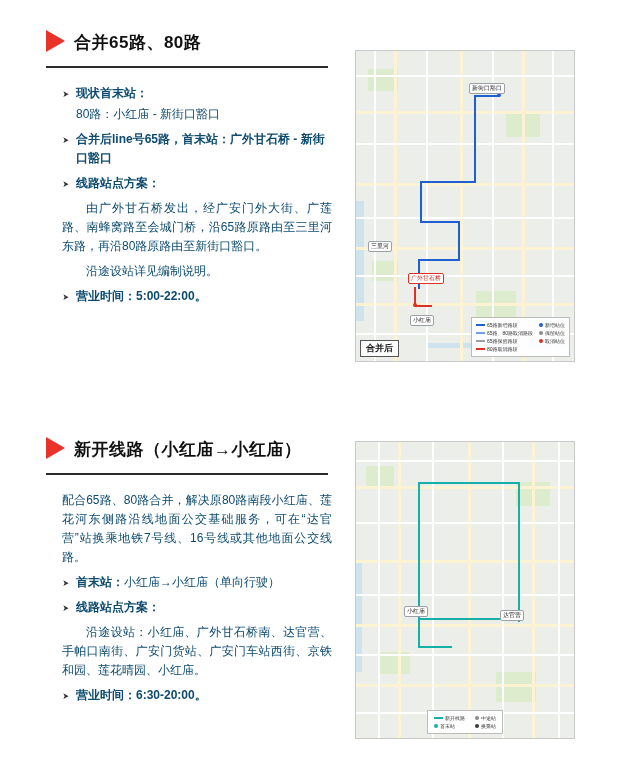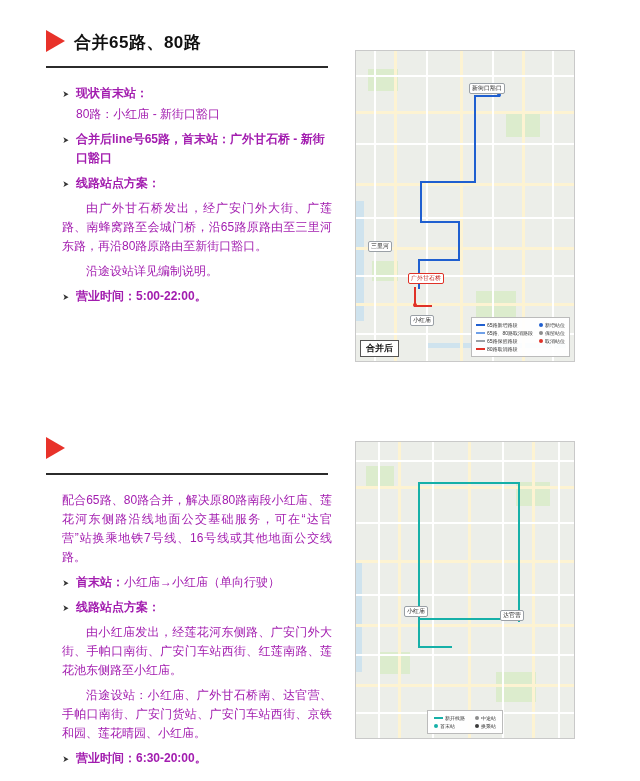--- a/index.html
+++ b/index.html
@@ -38,21 +38,21 @@
   }
   .hrule{
     position:absolute;left:46px;width:282px;height:2px;background:#2b2b2b;
   }
   #rule-1{top:58px;}
   #rule-2{top:58px;}
 
   
   .col{
     position:absolute;left:62px;width:270px;
-    font-size:12px;line-height:19px;color:#a21caf;
+    font-size:12px;line-height:19px;color:#0c4a6e;
   }
   #col-1{top:70px;}
   #col-2{top:70px;}
 
   .li{position:relative;padding-left:14px;margin-top:6px;}
   .li:before{
     content:"\27A4";
     position:absolute;left:0;top:1px;font-size:9px;color:#333;
     transform:scaleX(.85);
   }
@@ -234,33 +234,33 @@
       </div>
 
     </div>
   </div>
 
   <div class="section" id="section-2">
     <div class="sec-inner">
 
       <div class="heading">
         <span class="tri"></span>
+        <span class="heading-text">新开线路（小红庙→小红庙）</span>
       </div>
       <div class="hrule" id="rule-2"></div>
 
       <div class="col" id="col-2">
         <div class="para-noind">配合65路、80路合并，解决原80路南段小红庙、莲花河东侧路沿线地面公交基础服务，可在“达官营”站换乘地铁7号线、16号线或其他地面公交线路。</div>
 
         <div class="li">
           <span class="inline-b">首末站：</span><span>小红庙→小红庙（单向行驶）</span>
         </div>
 
         <div class="li li-b">线路站点方案：</div>
 
-        <div class="para">由小红庙发出，经莲花河东侧路、广安门外大街、手帕口南街、广安门车站西街、红莲南路、莲花池东侧路至小红庙。</div>
         <div class="para">沿途设站：小红庙、广外甘石桥南、达官营、手帕口南街、广安门货站、广安门车站西街、京铁和园、莲花晴园、小红庙。</div>
 
         <div class="li li-b">营业时间：6:30-20:00。</div>
       </div>
 
       <div class="map" id="map-2">
         <div class="map-bg"></div>
 
         <div class="green" style="left:10px;top:24px;width:28px;height:20px;"></div>
         <div class="green" style="left:160px;top:40px;width:34px;height:24px;"></div>

